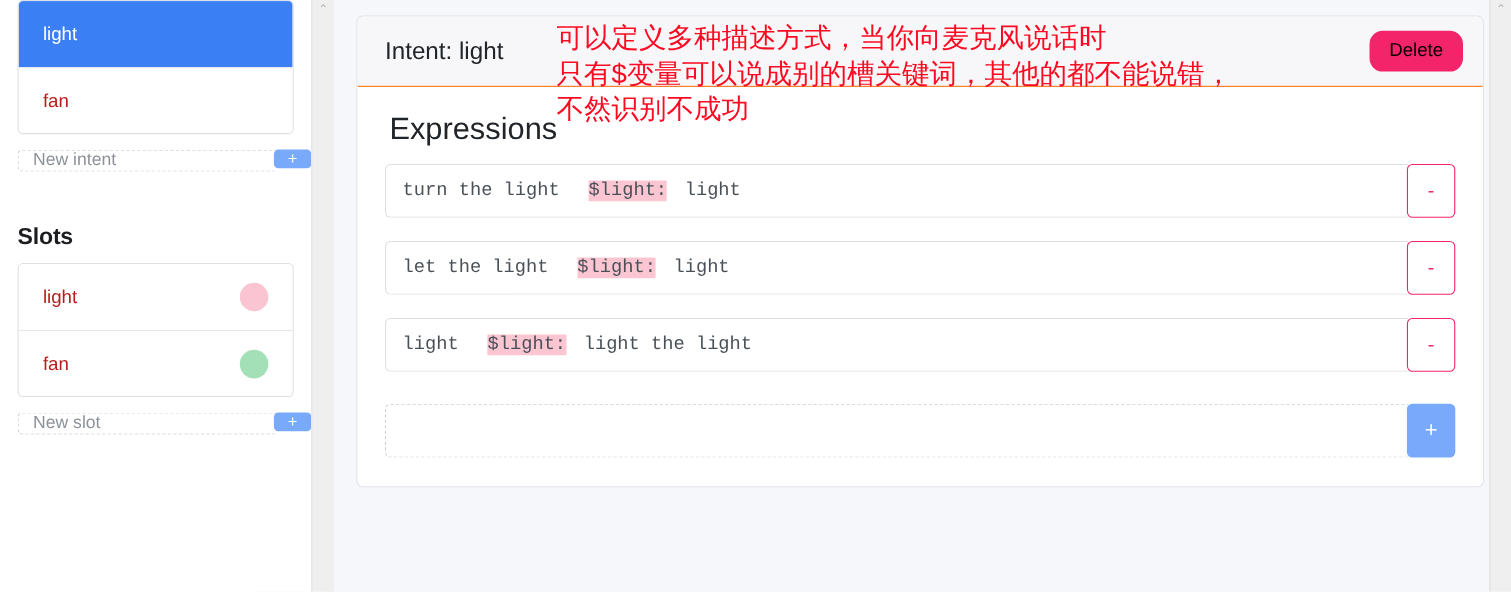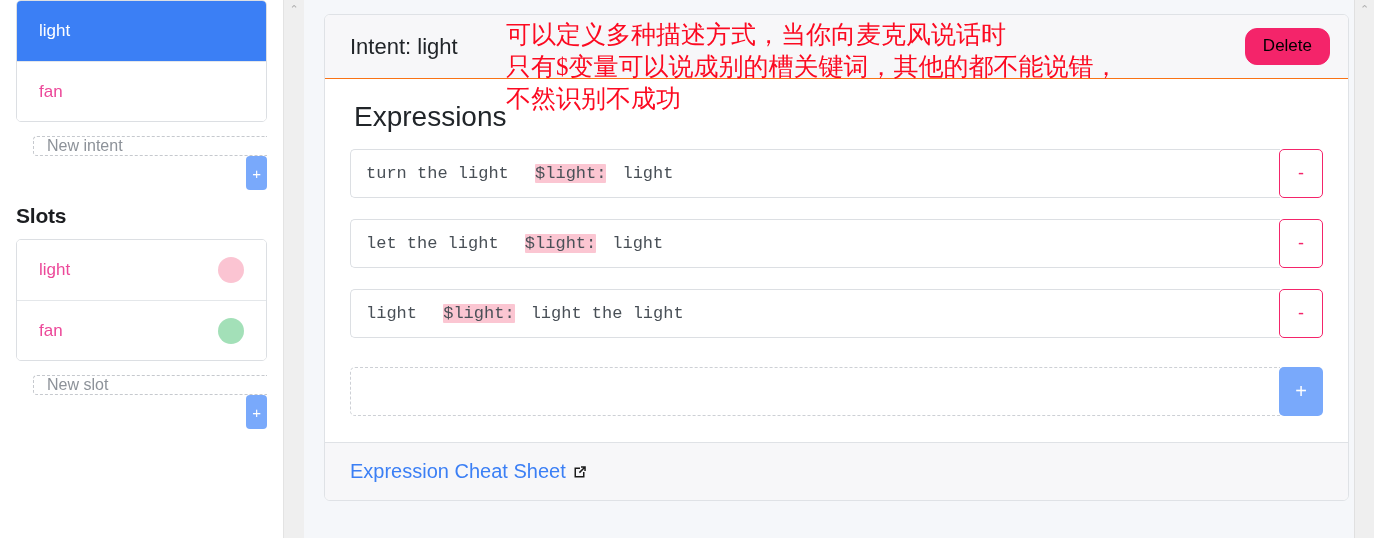--- a/index.html
+++ b/index.html
@@ -48,43 +48,42 @@
     overflow: hidden;
     background: #fff;
   }
   .list-item {
     height: 60px;
     display: flex;
     align-items: center;
     justify-content: space-between;
     padding: 0 22px;
     font-size: 17px;
-    color: #ec4899;
+    color: #b91c1c;
     box-sizing: border-box;
     background: #fff;
     border-top: 1px solid #e4e7ea;
   }
   .list-item:first-child { border-top: none; }
   .list-item.active {
     background: #3b7ff5;
     color: #ffffff;
   }
   .dot {
     width: 26px;
     height: 26px;
     border-radius: 50%;
     flex: 0 0 26px;
   }
 
   .new-row {
     margin-top: 14px;
     display: flex;
-    align-items: flex-end;
+    align-items: flex-start;
     height: 38px;
-    flex-direction: column;
   }
   .new-input {
     flex: 1 1 auto;
     border: 1px dashed #c6c9ce;
     border-right: none;
     border-radius: 4px 0 0 4px;
     background: #fff;
     font-size: 16px;
     color: #6c757d;
     padding: 0 13px;
@@ -284,21 +283,21 @@
 
   
   .annotation {
     position: absolute;
     left: 202px;
     top: 19px;
     color: #fc0a21;
     font-size: 25px;
     line-height: 32px;
     white-space: pre;
-    font-family: Liberation Serif, serif;
+    font-family: Liberation Sans, sans-serif;
     z-index: 5;
     pointer-events: none;
   }
 
   
   .right-scroll {
     flex: 0 0 19px;
     width: 19px;
     height: 538px;
     background: #efefef;
@@ -378,31 +377,20 @@
           <div class="expr-input"><span>light </span><span class="hl">$light:</span><span>light the light</span></div>
           <button class="minus-btn">-</button>
         </div>
 
         <div class="expr-new-row">
           <input class="expr-new-input" type="text" placeholder="" style="">
           <button class="plus-btn-lg">+</button>
         </div>
       </div>
 
-      <div class="card-footer">
-        <a class="cheat-link">
-          <span>Expression Cheat Sheet</span>
-          <span class="ext-icon">
-            <svg width="14" height="14" viewBox="0 0 14 14">
-              <path d="M1.5 2.5 H7 V4 H3 V11 H10 V7 H11.5 V12.5 H1.5 Z" fill="#1c1c1c"></path>
-              <path d="M8 1.2 H12.8 V6 H11.3 V3.75 L6.9 8.15 L5.85 7.1 L10.25 2.7 H8 Z" fill="#1c1c1c"></path>
-            </svg>
-          </span>
-        </a>
-      </div>
 
     </section>
 
     <div class="annotation" style="color: rgb(252, 10, 33);"><span>可以定义多种描述方式，当你向麦克风说话时</span>
 <span>只有$变量可以说成别的槽关键词，其他的都不能说错，</span>
 <span>不然识别不成功</span></div>
 
   </main>
 
   <div class="right-scroll">

